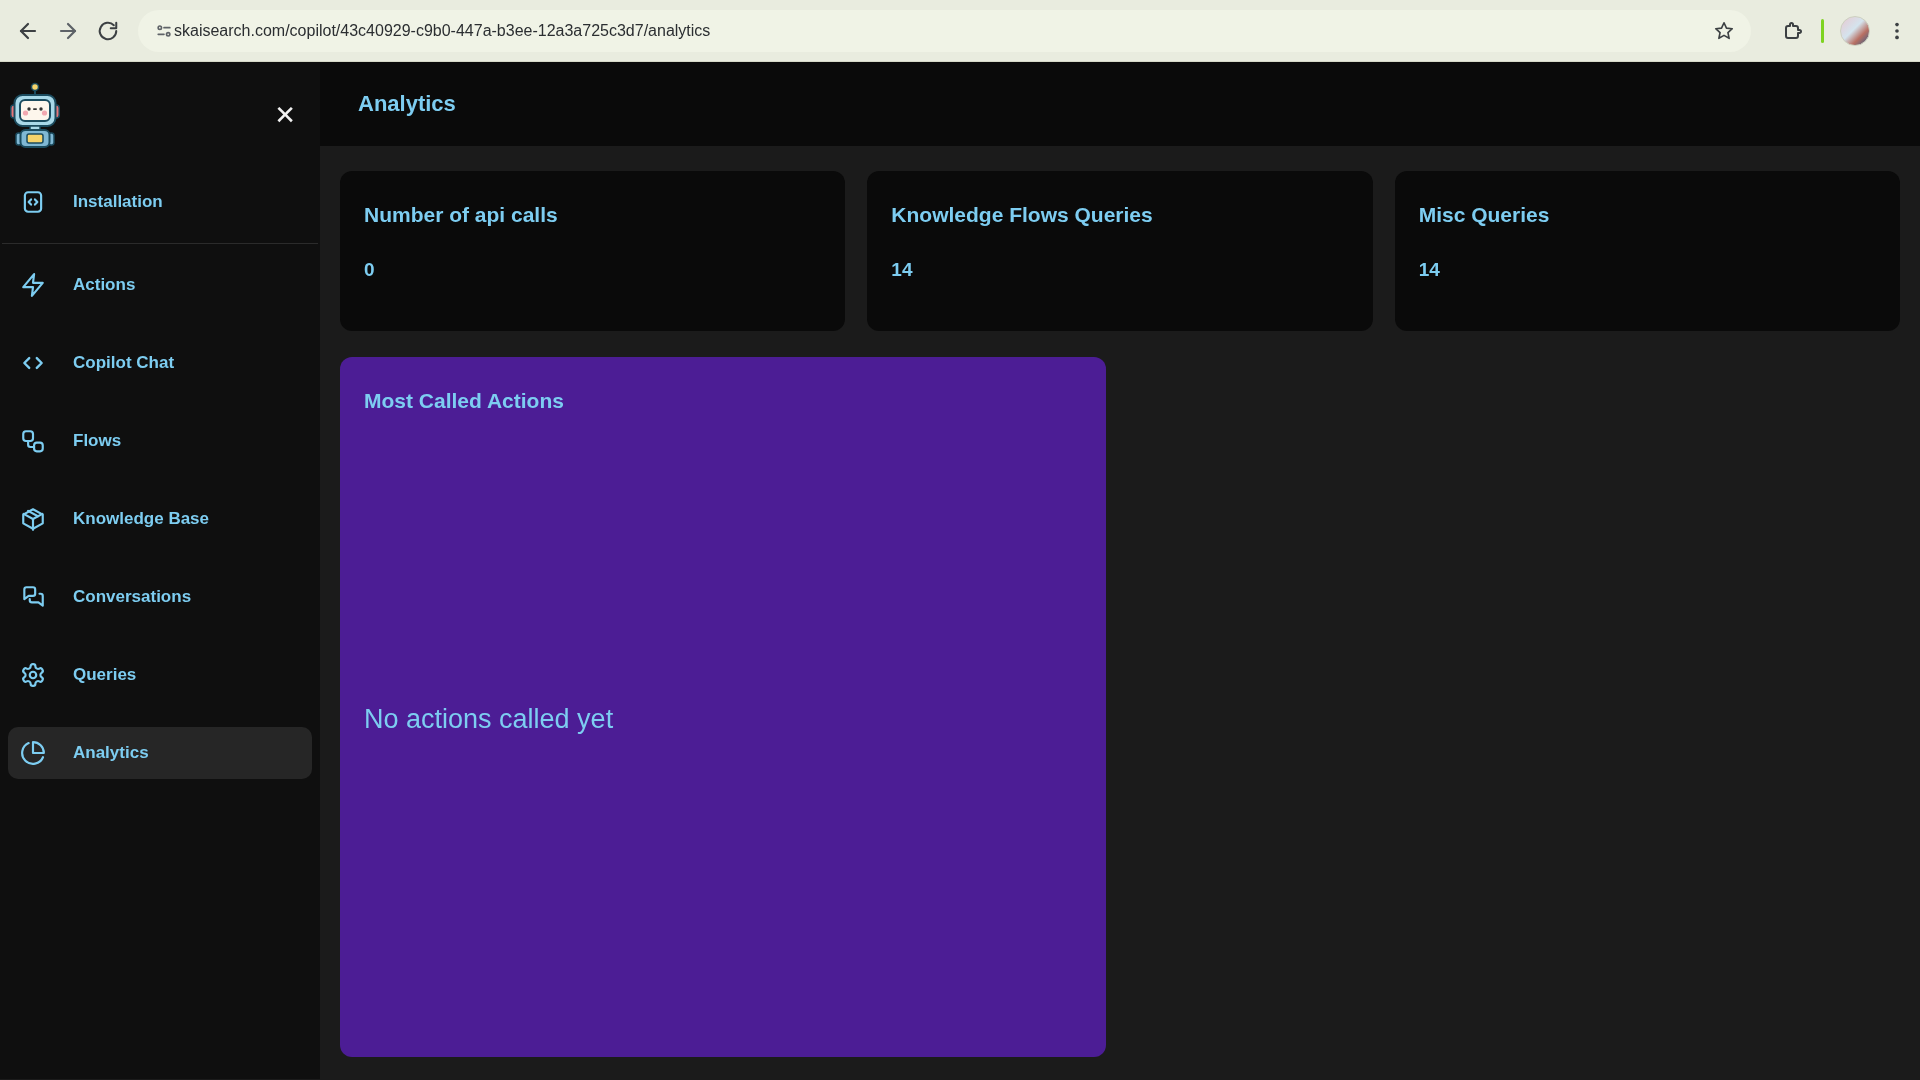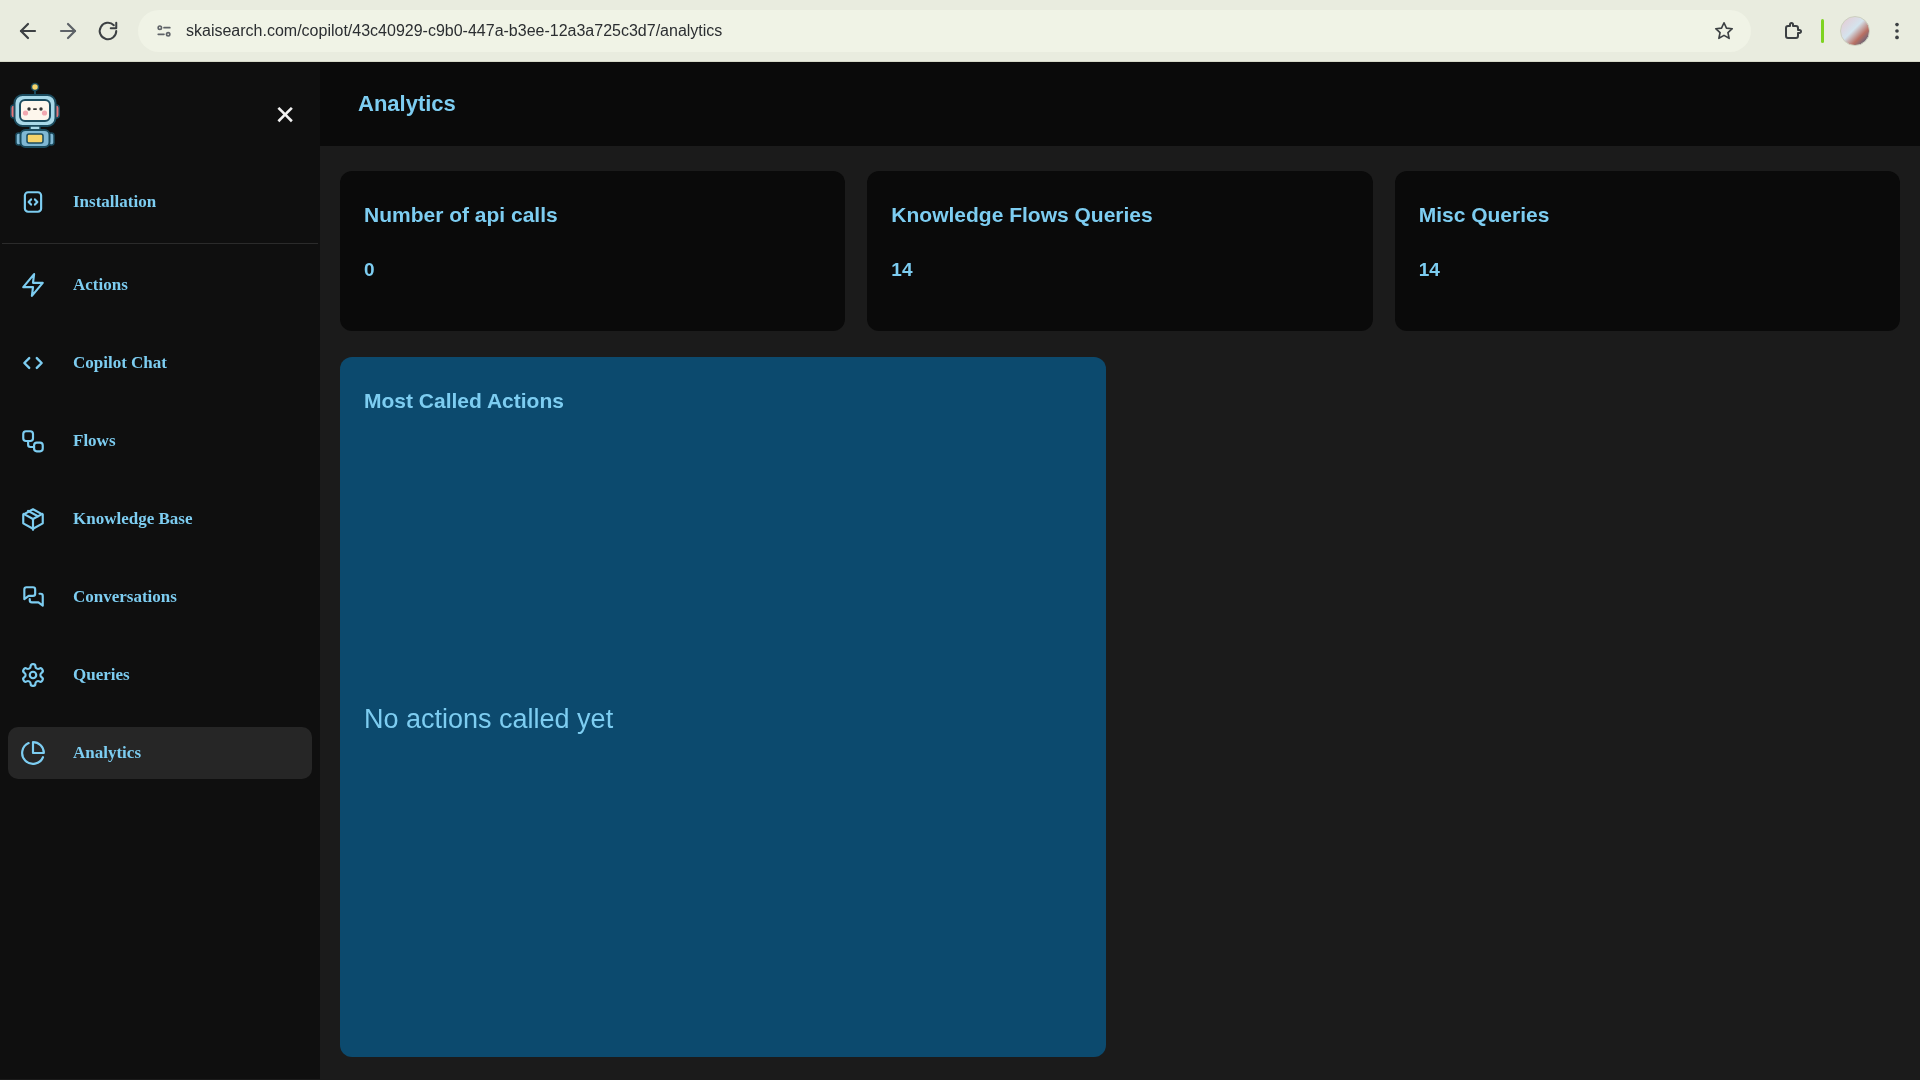--- a/index.html
+++ b/index.html
@@ -8,21 +8,21 @@
   :root { --accent:#7dcdf1; --green:#7ed321; }
 
   
   .chrome { height:62px; background:#e9ecdf; display:flex; align-items:center;
             padding:0 12px 0 8px; border-bottom:1px solid #d6d9c8; }
   .chrome-btn { width:40px; height:40px; display:flex; align-items:center; justify-content:center;
                 border-radius:50%; flex:0 0 auto; cursor:pointer; }
   .chrome-btn svg { display:block; }
   .omnibox { flex:1 1 auto; height:42px; background:#f0f3e6; border-radius:22px;
              margin:0 30px 0 10px; display:flex; align-items:center; padding:0 16px; }
-  .omnibox .url { font-size:16px; color:#2b2e31; margin-left:12px; flex:1 1 auto;
+  .omnibox .url { font-size:16px; color:#2b2e31; flex:1 1 auto;
                   white-space:nowrap; overflow:hidden; }
   .chrome-right { display:flex; align-items:center; gap:16px; flex:0 0 auto; }
   .green-divider { width:3px; height:24px; background:var(--green); border-radius:2px; }
   .avatar { width:30px; height:30px; border-radius:50%;
             background:linear-gradient(135deg,#e8c8d0 0%,#d4e4ee 45%,#b86f62 70%,#2d5e8a 100%);
             border:1px solid #cdd0c0; }
 
   
   .app { display:flex; height:1017px; }
 
@@ -31,35 +31,35 @@
   .sidebar-header { height:106px; display:flex; align-items:center; justify-content:space-between;
                     padding:0 24px 0 10px; }
   .logo { width:50px; height:68px; }
   .close-btn { color:#f2f2f2; font-size:26px; line-height:1; cursor:pointer; font-weight:400; }
   .nav { padding:8px 0 0 0; }
   .nav-item { display:flex; align-items:center; margin:0 8px 26px 8px; padding:13px 12px;
               border-radius:10px; cursor:pointer; }
   .nav-item.active { background:#262626; }
   .nav-item .icon { width:26px; height:26px; flex:0 0 auto; }
   .nav-item .icon svg { width:26px; height:26px; display:block; }
-  .nav-label { color:var(--accent); font-size:17px; font-weight:600; margin-left:27px;font-family:Liberation Serif, serif; }
+  .nav-label { color:var(--accent); font-size:17px; font-weight:600; margin-left:27px; }
   .nav-sep { height:1px; background:#2b2b2b; margin:-11px 2px 15px 2px; }
 
   
   .main { flex:1 1 auto; display:flex; flex-direction:column; background:#1b1b1b; }
   .main-header { height:84px; background:#0a0a0a; display:flex; align-items:center;
                  padding-left:38px; flex:0 0 auto; }
   .page-title { color:var(--accent); font-size:22px; font-weight:bold; }
   .content { flex:1 1 auto; padding:25px 20px 0 20px; }
   .stats-row { display:flex; gap:22px;border-radius:20px; }
   .stat-card { flex:1 1 0; height:160px; background:#0a0a0a; border-radius:12px;
                padding:32px 24px; }
   .stat-title { color:var(--accent); font-size:21px; font-weight:bold; }
   .stat-value { color:var(--accent); font-size:19px; font-weight:bold; margin-top:32px; }
-  .actions-card { width:766px; height:700px; background:#0c4a6e; border-radius:12px;
+  .actions-card { width:766px; height:700px; background:#4c1d95; border-radius:12px;
                   margin-top:26px; padding:32px 24px; display:flex; flex-direction:column; }
   .actions-title { color:var(--accent); font-size:21px; font-weight:bold; }
   .empty-state { flex:1 1 auto; display:flex; align-items:center; justify-content:flex-start; }
   .empty-msg { color:var(--accent); font-size:27px; font-weight:400; }
 </style>
 </head>
 <body>
 
 <div class="chrome">
   <div class="chrome-btn">

